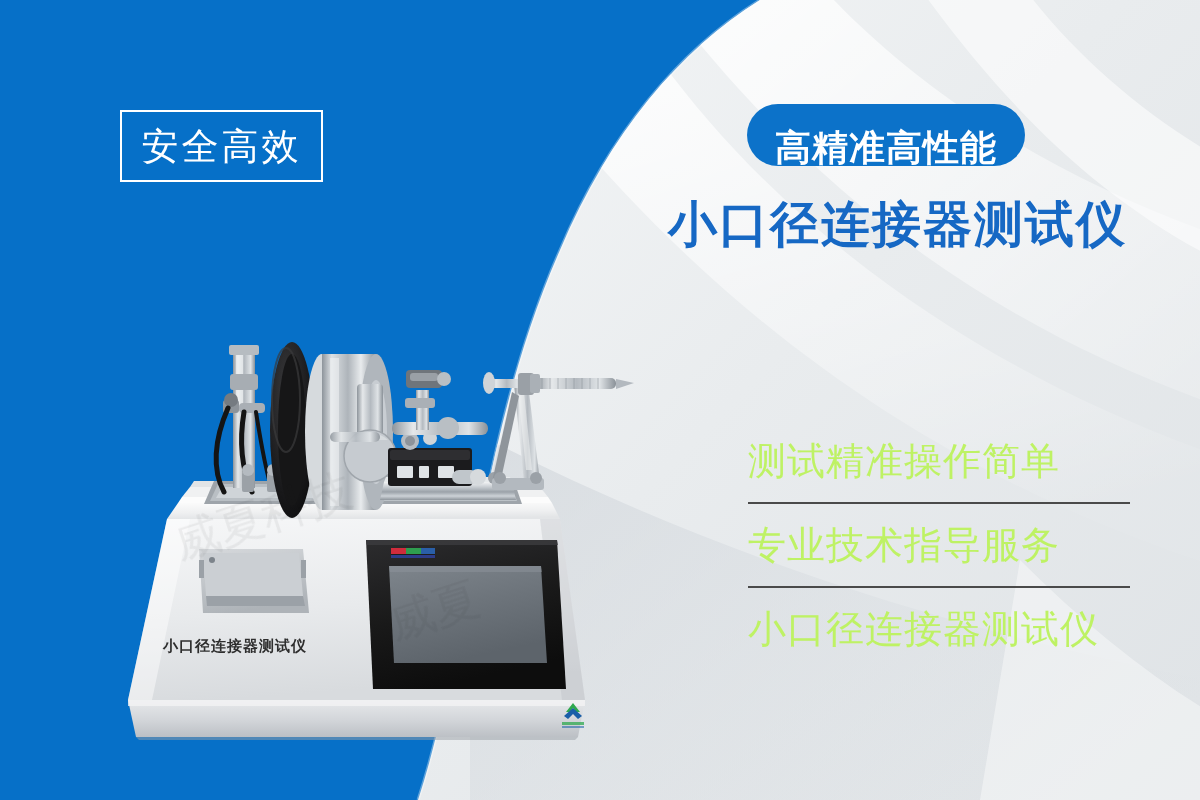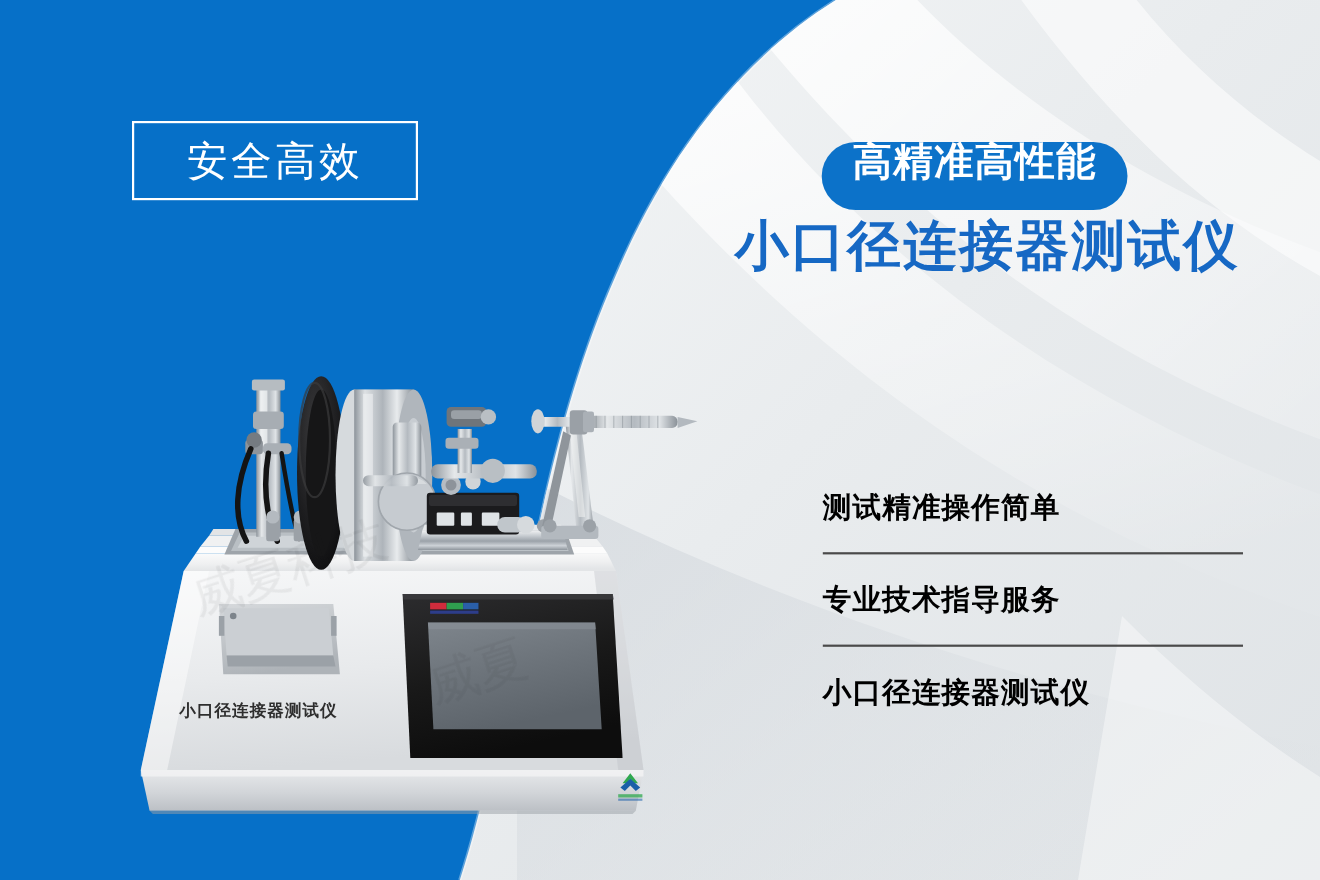--- a/index.html
+++ b/index.html
@@ -17,21 +17,21 @@
     overflow:hidden;
     background:#0670c8;
   }
 
   .bg-svg { position:absolute; inset:0; width:1200px; height:800px; }
 
   
   #badge-safe {
     position:absolute;
     left:120px; top:110px;
-    width:260px; height:72px;
+    width:203px; height:72px;
     border:2px solid #ffffff;
     display:flex; align-items:center; justify-content:center;
     z-index:40;
   }
   #badge-safe .txt {
     color:#ffffff;
     font-size:37px;
     font-weight:400;
     letter-spacing:3px;
     line-height:1;
@@ -39,23 +39,22 @@
   }
 
   
   #badge-pill {
     position:absolute;
     left:747px; top:104px;
     height:62px;
     padding:0 28px;
     background:#0c72c9;
     border-radius:31px;
-    display:flex; align-items:flex-start; justify-content:center;
+    display:flex; align-items:flex-end; justify-content:center;
     z-index:40;
-    margin-top:25px;
   }
   #badge-pill .txt {
     color:#ffffff;
     font-size:36px;
     font-weight:700;
     letter-spacing:1px;
     line-height:1;
     white-space:nowrap;
   }
 
@@ -77,23 +76,23 @@
     position:absolute;
     left:748px; top:420px;
     width:382px;
     z-index:40;
   }
   .feat-row {
     height:82px;
     display:flex; align-items:center;
   }
   .feat-row .txt {
-    color:#000000;
-    font-size:26px;
-    font-weight:700;
+    color:#bef264;
+    font-size:38px;
+    font-weight:400;
     letter-spacing:1px;
     line-height:1;
     white-space:nowrap;
   }
   .feat-div {
     height:2px;
     background:#4a4a4a;
     width:100%;
   }
 

